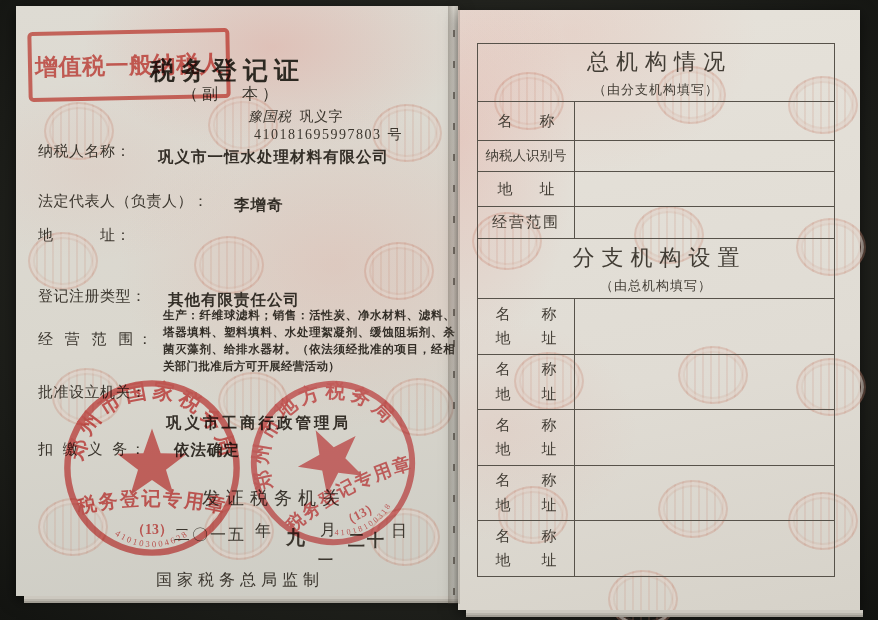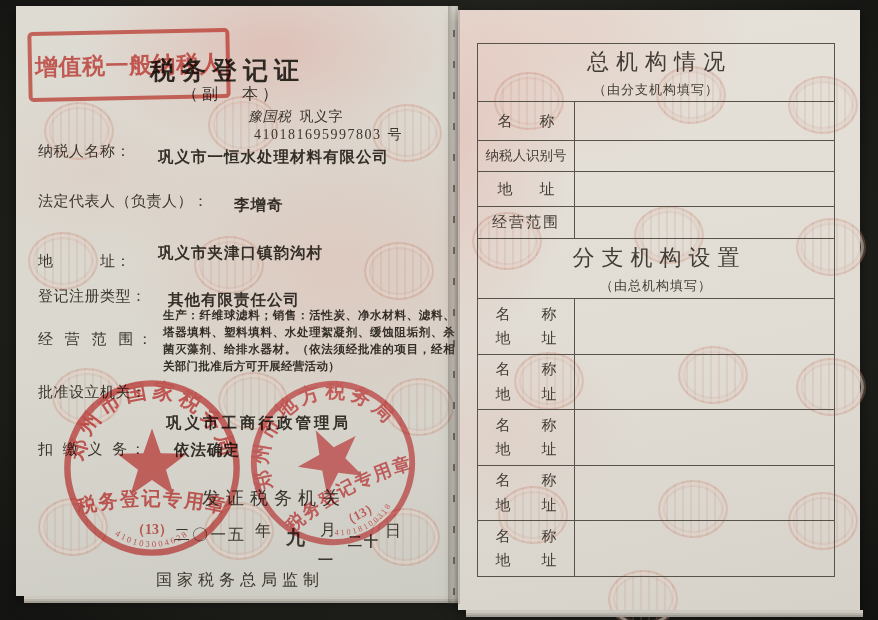--- a/index.html
+++ b/index.html
@@ -56,21 +56,21 @@
   .val { font-weight:bold; color:#332e27; font-size:15.5px; letter-spacing:1px; }
   .scope-val { font-size:11.5px; line-height:17px; width:292px; letter-spacing:.3px; text-align:justify; }
   .issuer { font-size:18px; letter-spacing:6px;font-family:Liberation Mono, monospace; }
   .footer-line { font-size:16px; letter-spacing:5px; }
   .dateline { display:flex; align-items:baseline; font-size:16px; color:#3b362e; }
   .dateline span { display:inline-block; }
   .d-y  { letter-spacing:2px; }
   .d-yu { margin-left:9px; transform:translateY(-4px); }
   .d-m  { margin-left:15px; font-size:19px; font-weight:bold; transform:translateY(4px); }
   .d-mu { margin-left:15px; transform:translateY(-5px); }
-  .d-d  { margin-left:12px; font-size:14px; font-weight:bold; transform:translateY(6px); letter-spacing:2px; }
+  .d-d  { margin-left:12px; font-size:17px; font-weight:bold; transform:translateY(6px); letter-spacing:2px; }
   .d-du { margin-left:5px; transform:translateY(-4px); }
   .stray { font-size:15px; font-weight:bold; }
   
   .seal-rect {
     position:absolute; left:12px; top:24px; width:194px; height:62px; z-index:6;
     border:4px solid rgba(214,69,60,.75); border-radius:5px;
     display:flex; align-items:center; justify-content:center;
     transform:rotate(-1.2deg); mix-blend-mode:multiply;
   }
   .seal-rect span { font-size:23px; font-weight:bold; color:rgba(211,62,55,.78); letter-spacing:0.5px; white-space:nowrap; }
@@ -123,22 +123,21 @@
     <div class="t serial" style="left:232px; top:102px;">
       <span class="reg">豫国税</span><span>巩义字</span><span class="num">410181695997803</span><span>号</span>
     </div>
 
     <div class="t lbl" style="left:22px; top:136px;">纳税人名称：</div>
     <div class="t lbl" style="left:22px; top:186px;">法定代表人（负责人）：</div>
 
     <div class="t val" style="left:142px; top:141px;">巩义市一恒水处理材料有限公司</div>
     <div class="t val" style="left:218px; top:189px;">李增奇</div>
 
-    <div class="t lbl" style="left:22px; top:246px;">地　　　址：</div>
-    <div class="t val" style="left:142px; top:237px;">巩义市夹津口镇韵沟村</div>
+    <div class="t lbl" style="left:22px; top:220px;">地　　　址：</div>
 
     <div class="t lbl" style="left:22px; top:281px;">登记注册类型：</div>
     <div class="t val" style="left:152px; top:284px;">其他有限责任公司</div>
 
     <div class="t lbl" style="left:22px; top:324px; letter-spacing:4px;">经 营 范 围：</div>
     <div class="t val scope-val" style="left:147px; top:301px;">生产：纤维球滤料；销售：活性炭、净水材料、滤料、塔器填料、塑料填料、水处理絮凝剂、缓蚀阻垢剂、杀菌灭藻剂、给排水器材。（依法须经批准的项目，经相关部门批准后方可开展经营活动）</div>
 
     <div class="t lbl" style="left:22px; top:377px;">批准设立机关：</div>
     <div class="t val" style="left:150px; top:407px; letter-spacing:3px;">巩义市工商行政管理局</div>
 

